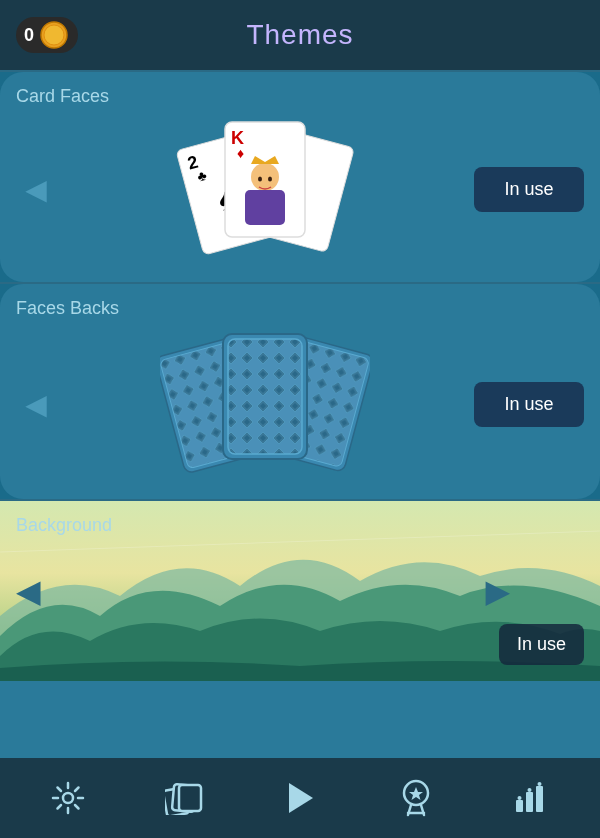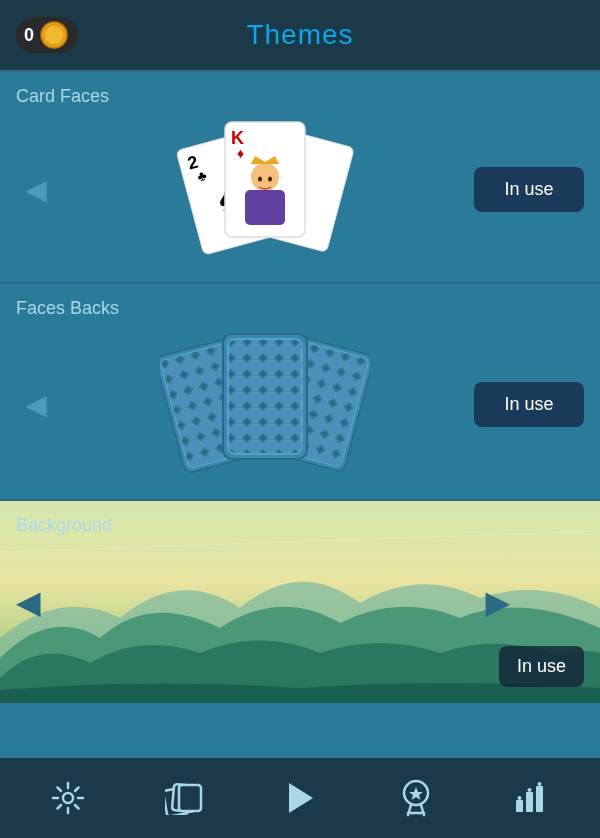--- a/index.html
+++ b/index.html
@@ -33,37 +33,38 @@
     .coin-count {
       color: white;
       font-size: 18px;
       font-weight: bold;
     }
     .coin-icon {
       width: 28px;
       height: 28px;
     }
     .header-title {
-      color: #0ea5e9;
+      color: #c4b5fd;
       font-size: 28px;
       font-weight: 500;
       letter-spacing: 1px;
     }
 
     
     .divider {
       height: 2px;
       background: #2a6a85;
     }
 
     
     .theme-section {
       background: #2a7a9a;
       padding: 14px 16px 20px;
       position: relative;
+      border-radius: 23px;
     }
 
     .section-label {
       color: #a8d8e8;
       font-size: 18px;
       font-weight: 400;
       margin-bottom: 10px;
     }
 
     .section-content {
@@ -98,21 +99,21 @@
       font-size: 18px;
       font-weight: 500;
       cursor: pointer;
       min-width: 110px;
       text-align: center;
     }
 
     
     .bg-section {
       position: relative;
-      height: 202px;
+      height: 180px;
       overflow: hidden;
     }
 
     .bg-preview {
       width: 100%;
       height: 100%;
       position: relative;
     }
 
     

